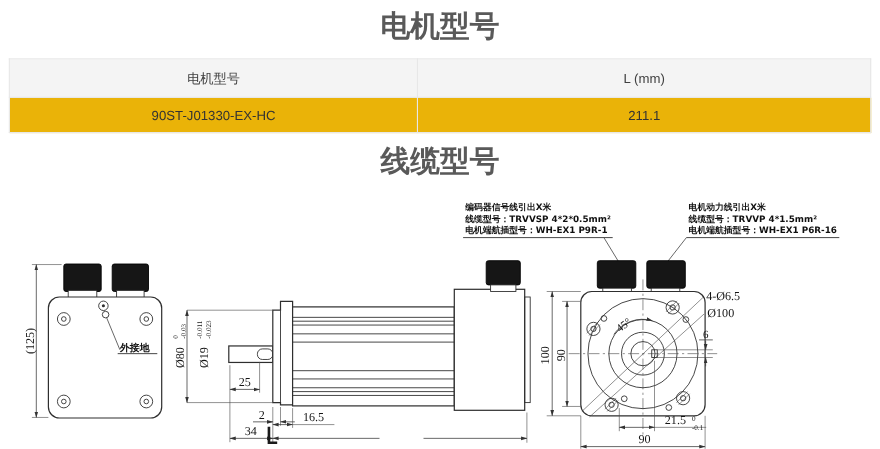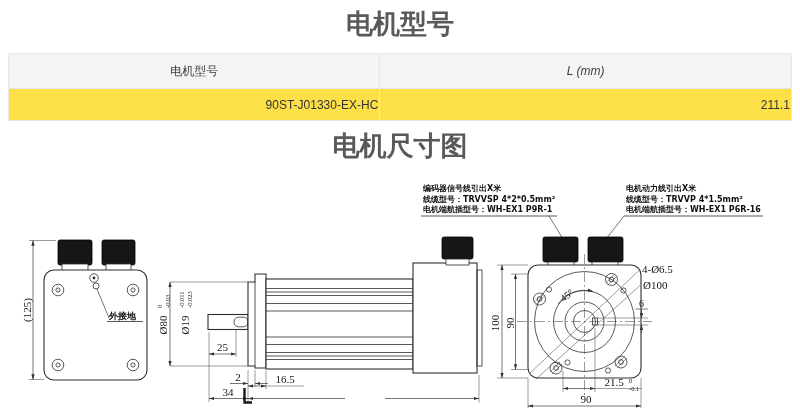--- a/index.html
+++ b/index.html
@@ -3,22 +3,22 @@
 <meta charset="utf-8">
 <style>
   html,body{margin:0;padding:0;background:#ffffff;}
   body{width:800px;height:408px;overflow:hidden;font-family:"Liberation Sans",sans-serif;}
   .title{text-align:center;font-weight:700;color:#595959;font-size:27px;line-height:1.2;margin:0;}
   #t1{padding-top:8px;}
   #t2{padding-top:9px;padding-bottom:2px;}
   table.spec{width:784px;margin:13px 8px 0 8px;border-collapse:collapse;table-layout:fixed;}
   table.spec th,table.spec td{border:1px solid #e7e7e7;text-align:center;font-weight:400;color:#333;font-size:12px;}
   table.spec th{background:#f4f4f4;height:32px;color:#404040;}
-  table.spec td{background:#fde047;height:29px;text-align:right;}
-  .c1{width:47.4%;} .c2{width:52.6%;font-style:italic;}
+  table.spec td{background:#eab308;height:29px;}
+  .c1{width:47.4%;} .c2{width:52.6%;}
   svg{display:block;}
   .ol{stroke:#2e2e2e;stroke-width:1.1;fill:#ffffff;}
   .ol2{stroke:#2e2e2e;stroke-width:0.8;fill:none;}
   .blk{fill:#161616;stroke:#000;stroke-width:0.8;}
   .neck{fill:#ffffff;stroke:#2e2e2e;stroke-width:0.8;}
   .dim{stroke:#3a3a3a;stroke-width:0.7;fill:none;}
   .ext{stroke:#4a4a4a;stroke-width:0.55;fill:none;}
   .cl{stroke:#555;stroke-width:0.6;fill:none;stroke-dasharray:10 3 2 3;}
   .fin{stroke:#2e2e2e;stroke-width:0.8;}
   .dimtxt{font-family:"Liberation Serif",serif;font-size:11px;fill:#151515;}
@@ -38,21 +38,21 @@
     <th class="c1">电机型号</th>
     <th class="c2">L (mm)</th>
   </tr>
   <tr>
     <td>90ST-J01330-EX-HC</td>
     <td>211.1</td>
   </tr>
 </tbody>
   </table>
 
-<h1 id="t2" class="title">电机尺寸图</h1>
+<h1 id="t2" class="title">线缆型号</h1>
 
 <svg width="800" height="250" viewBox="0 158 800 250" xmlns="http://www.w3.org/2000/svg">
   <defs>
     <marker id="arr" viewBox="0 0 8 6" refX="7.6" refY="3" markerWidth="8" markerHeight="6" orient="auto-start-reverse">
       <path d="M0,0.6 L8,3 L0,5.4 Z" fill="#333"></path>
     </marker>
   </defs>
 
   <g>
     <text class="cjk" x="423" y="184">编码器信号线引出X米</text>

